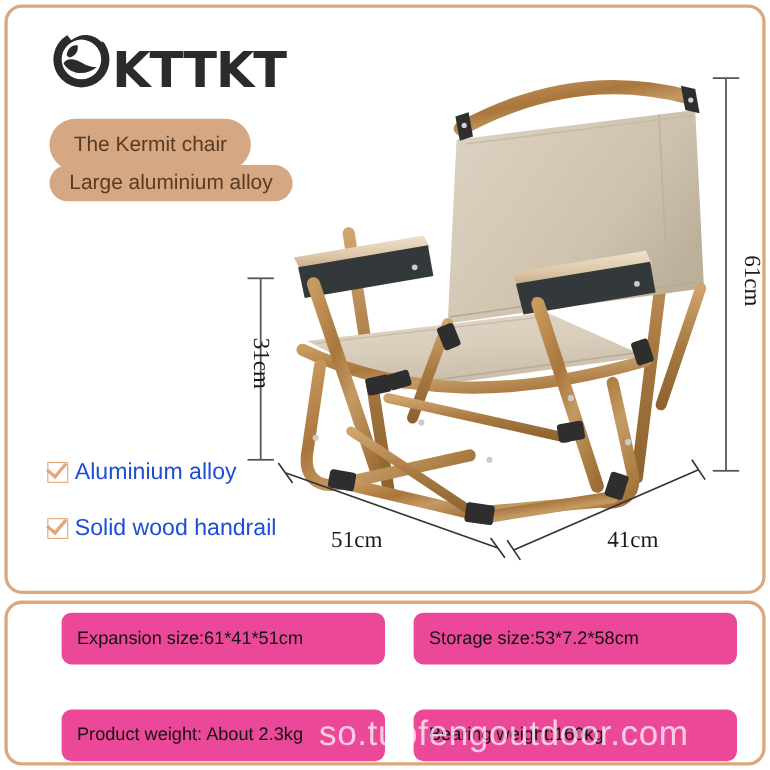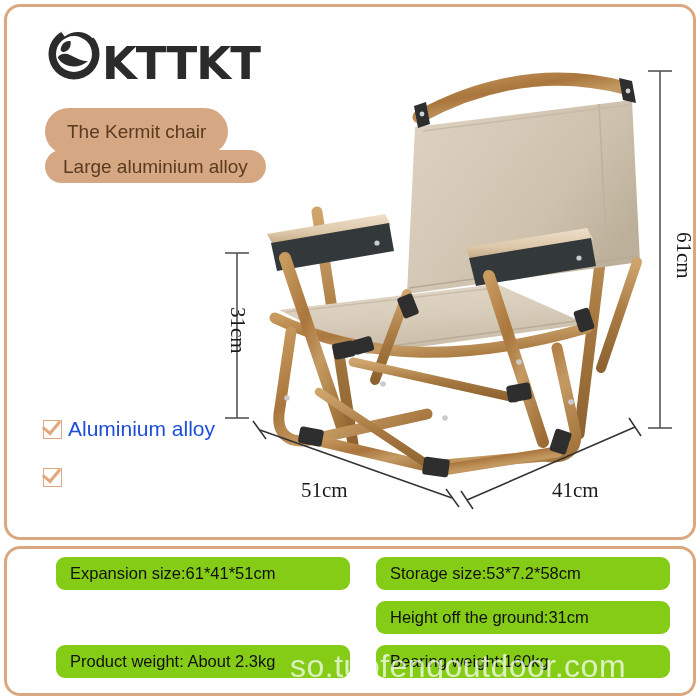--- a/index.html
+++ b/index.html
@@ -101,28 +101,28 @@
     text-orientation:mixed;
   }
   #dim-31{left:218px;top:300px;}
   #dim-61{left:664px;top:225px;}
   #dim-51{left:294px;top:471px;}
   #dim-41{left:545px;top:471px;}
 
   
   .spec-pill{
     position:absolute;
-    background:#84cc16;
+    background:#ec4899;
     border-radius:9px;
     color:#111111;
     font-size:16.5px;
     display:flex;
     align-items:center;
     padding:0 14px;
-    height:33px;
+    height:47px;
     box-sizing:border-box;
     white-space:nowrap;
   }
   .spec-col-left{left:56px;width:294px;}
   .spec-col-right{left:376px;width:294px;}
   .spec-row-0{top:557px;}
   .spec-row-1{top:601px;}
   .spec-row-2{top:645px;}
 
   
@@ -272,27 +272,27 @@
     <div class="dim-label vert" id="dim-61">61cm</div>
     <div class="dim-label" id="dim-51">51cm</div>
     <div class="dim-label" id="dim-41">41cm</div>
 
     <div class="feature" id="feature-0">
       <span class="check-box"></span>
       <span>Aluminium alloy</span>
     </div>
     <div class="feature" id="feature-1">
       <span class="check-box"></span>
+      <span>Solid wood handrail</span>
     </div>
 
   </div>
 
   <div class="panel" id="spec-panel"></div>
 
   <div class="spec-pill spec-col-left  spec-row-0">Expansion size:61*41*51cm</div>
   <div class="spec-pill spec-col-right spec-row-0">Storage size:53*7.2*58cm</div>
-  <div class="spec-pill spec-col-right spec-row-1">Height off the ground:31cm</div>
   <div class="spec-pill spec-col-left  spec-row-2">Product weight: About 2.3kg</div>
   <div class="spec-pill spec-col-right spec-row-2">Bearing weight:160kg</div>
 
   <div id="watermark">so.tuofengoutdoor.com</div>
 
 </div>
 
 </body></html>

